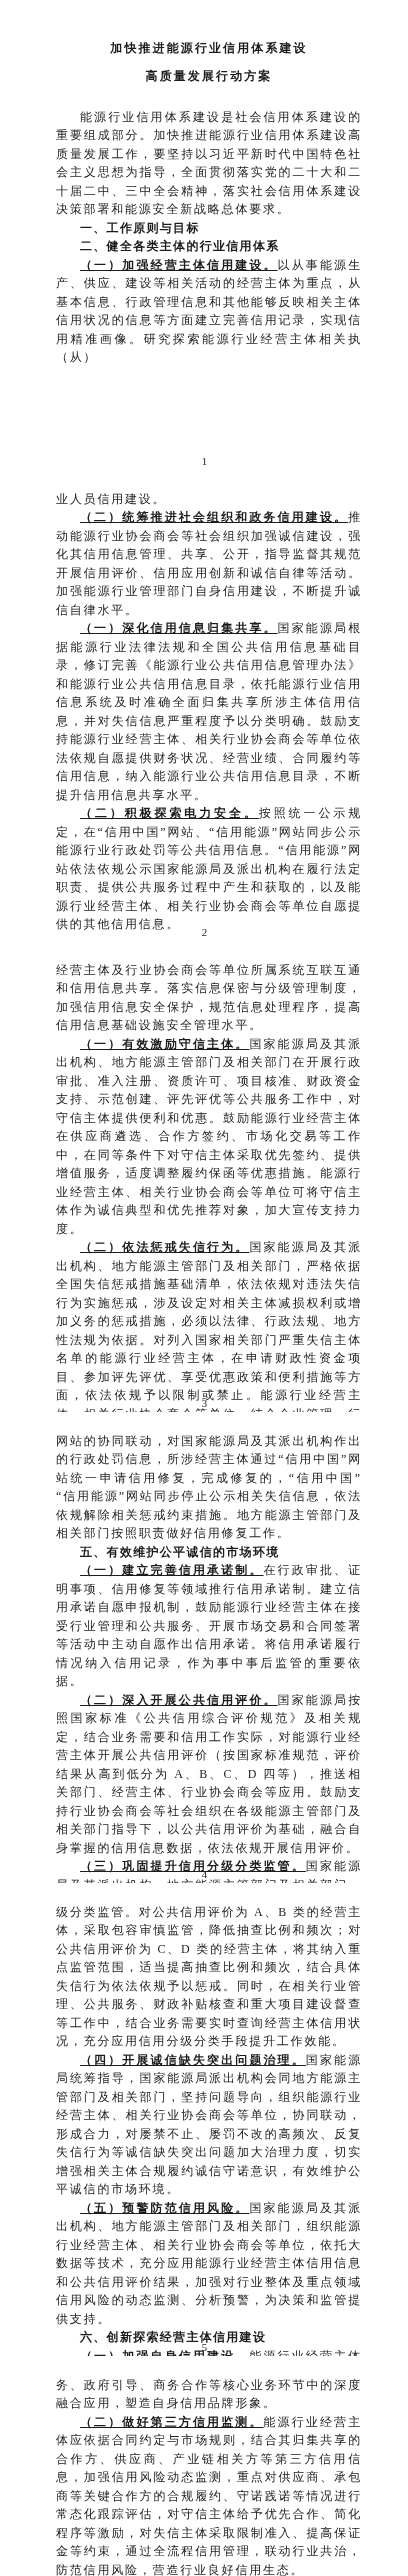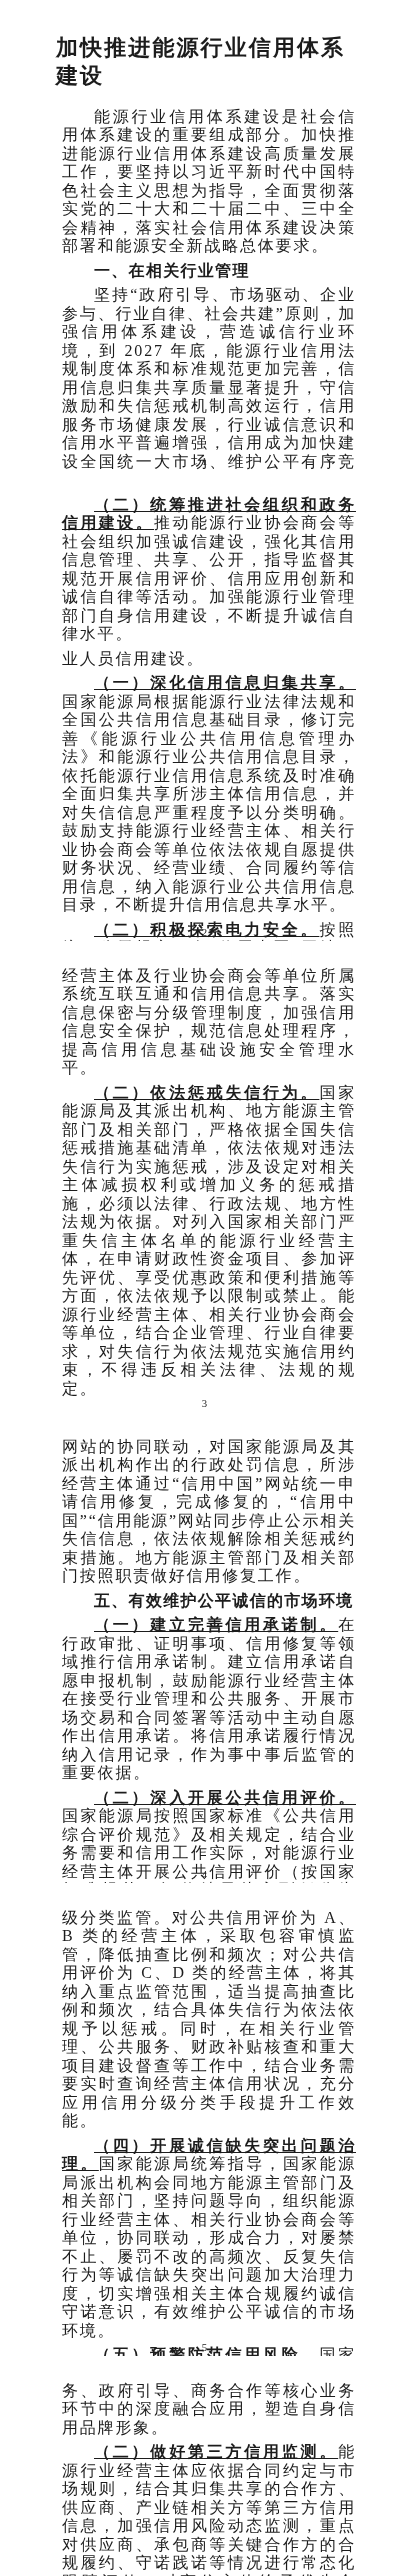--- a/index.html
+++ b/index.html
@@ -18,31 +18,31 @@
     background:#ffffff;
   }
   .pg0{height:470px;padding-top:34px;}
   .pg1{height:471px;}
   .pg2{height:471px;}
   .pg3{height:471px;}
   .pg4{height:473px;}
   .pg5{height:471px;}
   .doc-title{
     margin:0 0 17.5px 0;
-    text-align:left;
+    text-align:center;
     font-weight:bold;
-    font-size:22px;
+    font-size:12px;
     line-height:28px;
     letter-spacing:2.1px;
     font-family:Liberation Serif, serif;
   }
   .doc-title span{display:block;}
   .page-body p{
-    margin:6px;
-    font-size:16px;
+    margin:0;
+    font-size:12px;
     line-height:18.5px;
     letter-spacing:1.8px;
     text-align:justify;
     word-break:break-all;
   }
   .page-body p.h{
     font-family:"Liberation Sans","DejaVu Sans",sans-serif;
     font-weight:bold;
     text-indent:2em;
     letter-spacing:1.3px;
@@ -59,44 +59,45 @@
   }
 </style>
 </head>
 <body>
 
 <div class="doc">
 
   <section class="page pg0">
     <h1 class="doc-title">
       <span>加快推进能源行业信用体系建设</span>
+      <span>高质量发展行动方案</span>
     </h1>
     <div class="page-body">
         <p class="para indent">能源行业信用体系建设是社会信用体系建设的重要组成部分。加快推进能源行业信用体系建设高质量发展工作，要坚持以习近平新时代中国特色社会主义思想为指导，全面贯彻落实党的二十大和二十届二中、三中全会精神，落实社会信用体系建设决策部署和能源安全新战略总体要求。</p>
-        <p class="h">一、在相关行业管理</p>
-        <p class="para indent">坚持“政府引导、市场驱动、企业参与、行业自律、社会共建”原则，加强信用体系建设，营造诚信行业环境，到 2027 年底，能源行业信用法规制度体系和标准规范更加完善，信用信息归集共享质量显著提升，守信激励和失信惩戒机制高效运行，信用服务市场健康发展，行业诚信意识和信用水平普遍增强，信用成为加快建设全国统一大市场、维护公平有序竞争市场秩序、推动能源绿色低碳转型和高质量发展的重要支撑力量。</p>
+        <p class="h">一、工作原则与目标</p>
         <p class="h">二、健全各类主体的行业信用体系</p>
         <p class="para indent"><b class="lead">（一）加强经营主体信用建设。</b>以从事能源生产、供应、建设等相关活动的经营主体为重点，从基本信息、行政管理信息和其他能够反映相关主体信用状况的信息等方面建立完善信用记录，实现信用精准画像。研究探索能源行业经营主体相关执（从）</p>
       </div>
     <div class="page-number">1</div>
   </section>
 
   <section class="page pg1">
     <div class="page-body">
+        <p class="para">业人员信用建设。</p>
         <p class="para indent"><b class="lead">（二）统筹推进社会组织和政务信用建设。</b>推动能源行业协会商会等社会组织加强诚信建设，强化其信用信息管理、共享、公开，指导监督其规范开展信用评价、信用应用创新和诚信自律等活动。加强能源行业管理部门自身信用建设，不断提升诚信自律水平。</p>
-        <p class="para">业人员信用建设。</p>
         <p class="para indent"><b class="lead">（一）深化信用信息归集共享。</b>国家能源局根据能源行业法律法规和全国公共信用信息基础目录，修订完善《能源行业公共信用信息管理办法》和能源行业公共信用信息目录，依托能源行业信用信息系统及时准确全面归集共享所涉主体信用信息，并对失信信息严重程度予以分类明确。鼓励支持能源行业经营主体、相关行业协会商会等单位依法依规自愿提供财务状况、经营业绩、合同履约等信用信息，纳入能源行业公共信用信息目录，不断提升信用信息共享水平。</p>
         <p class="para indent"><b class="lead">（二）积极探索电力安全。</b>按照统一公示规定，在“信用中国”网站、“信用能源”网站同步公示能源行业行政处罚等公共信用信息。“信用能源”网站依法依规公示国家能源局及派出机构在履行法定职责、提供公共服务过程中产生和获取的，以及能源行业经营主体、相关行业协会商会等单位自愿提供的其他信用信息。</p>
       </div>
     <div class="page-number">2</div>
   </section>
 
   <section class="page pg2">
     <div class="page-body">
         <p class="para">经营主体及行业协会商会等单位所属系统互联互通和信用信息共享。落实信息保密与分级管理制度，加强信用信息安全保护，规范信息处理程序，提高信用信息基础设施安全管理水平。</p>
+        <p class="para indent"><b class="lead">（一）有效激励守信主体。</b>国家能源局及其派出机构、地方能源主管部门及相关部门在开展行政审批、准入注册、资质许可、项目核准、财政资金支持、示范创建、评先评优等公共服务工作中，对守信主体提供便利和优惠。鼓励能源行业经营主体在供应商遴选、合作方签约、市场化交易等工作中，在同等条件下对守信主体采取优先签约、提供增值服务，适度调整履约保函等优惠措施。能源行业经营主体、相关行业协会商会等单位可将守信主体作为诚信典型和优先推荐对象，加大宣传支持力度。</p>
         <p class="para indent"><b class="lead">（二）依法惩戒失信行为。</b>国家能源局及其派出机构、地方能源主管部门及相关部门，严格依据全国失信惩戒措施基础清单，依法依规对违法失信行为实施惩戒，涉及设定对相关主体减损权利或增加义务的惩戒措施，必须以法律、行政法规、地方性法规为依据。对列入国家相关部门严重失信主体名单的能源行业经营主体，在申请财政性资金项目、参加评先评优、享受优惠政策和便利措施等方面，依法依规予以限制或禁止。能源行业经营主体、相关行业协会商会等单位，结合企业管理、行业自律要求，对失信行为依法规范实施信用约束，不得违反相关法律、法规的规定。</p>
       </div>
     <div class="page-number">3</div>
   </section>
 
   <section class="page pg3">
     <div class="page-body">
         <p class="para">网站的协同联动，对国家能源局及其派出机构作出的行政处罚信息，所涉经营主体通过“信用中国”网站统一申请信用修复，完成修复的，“信用中国”“信用能源”网站同步停止公示相关失信信息，依法依规解除相关惩戒约束措施。地方能源主管部门及相关部门按照职责做好信用修复工作。</p>
         <p class="h">五、有效维护公平诚信的市场环境</p>
         <p class="para indent"><b class="lead">（一）建立完善信用承诺制。</b>在行政审批、证明事项、信用修复等领域推行信用承诺制。建立信用承诺自愿申报机制，鼓励能源行业经营主体在接受行业管理和公共服务、开展市场交易和合同签署等活动中主动自愿作出信用承诺。将信用承诺履行情况纳入信用记录，作为事中事后监管的重要依据。</p>

